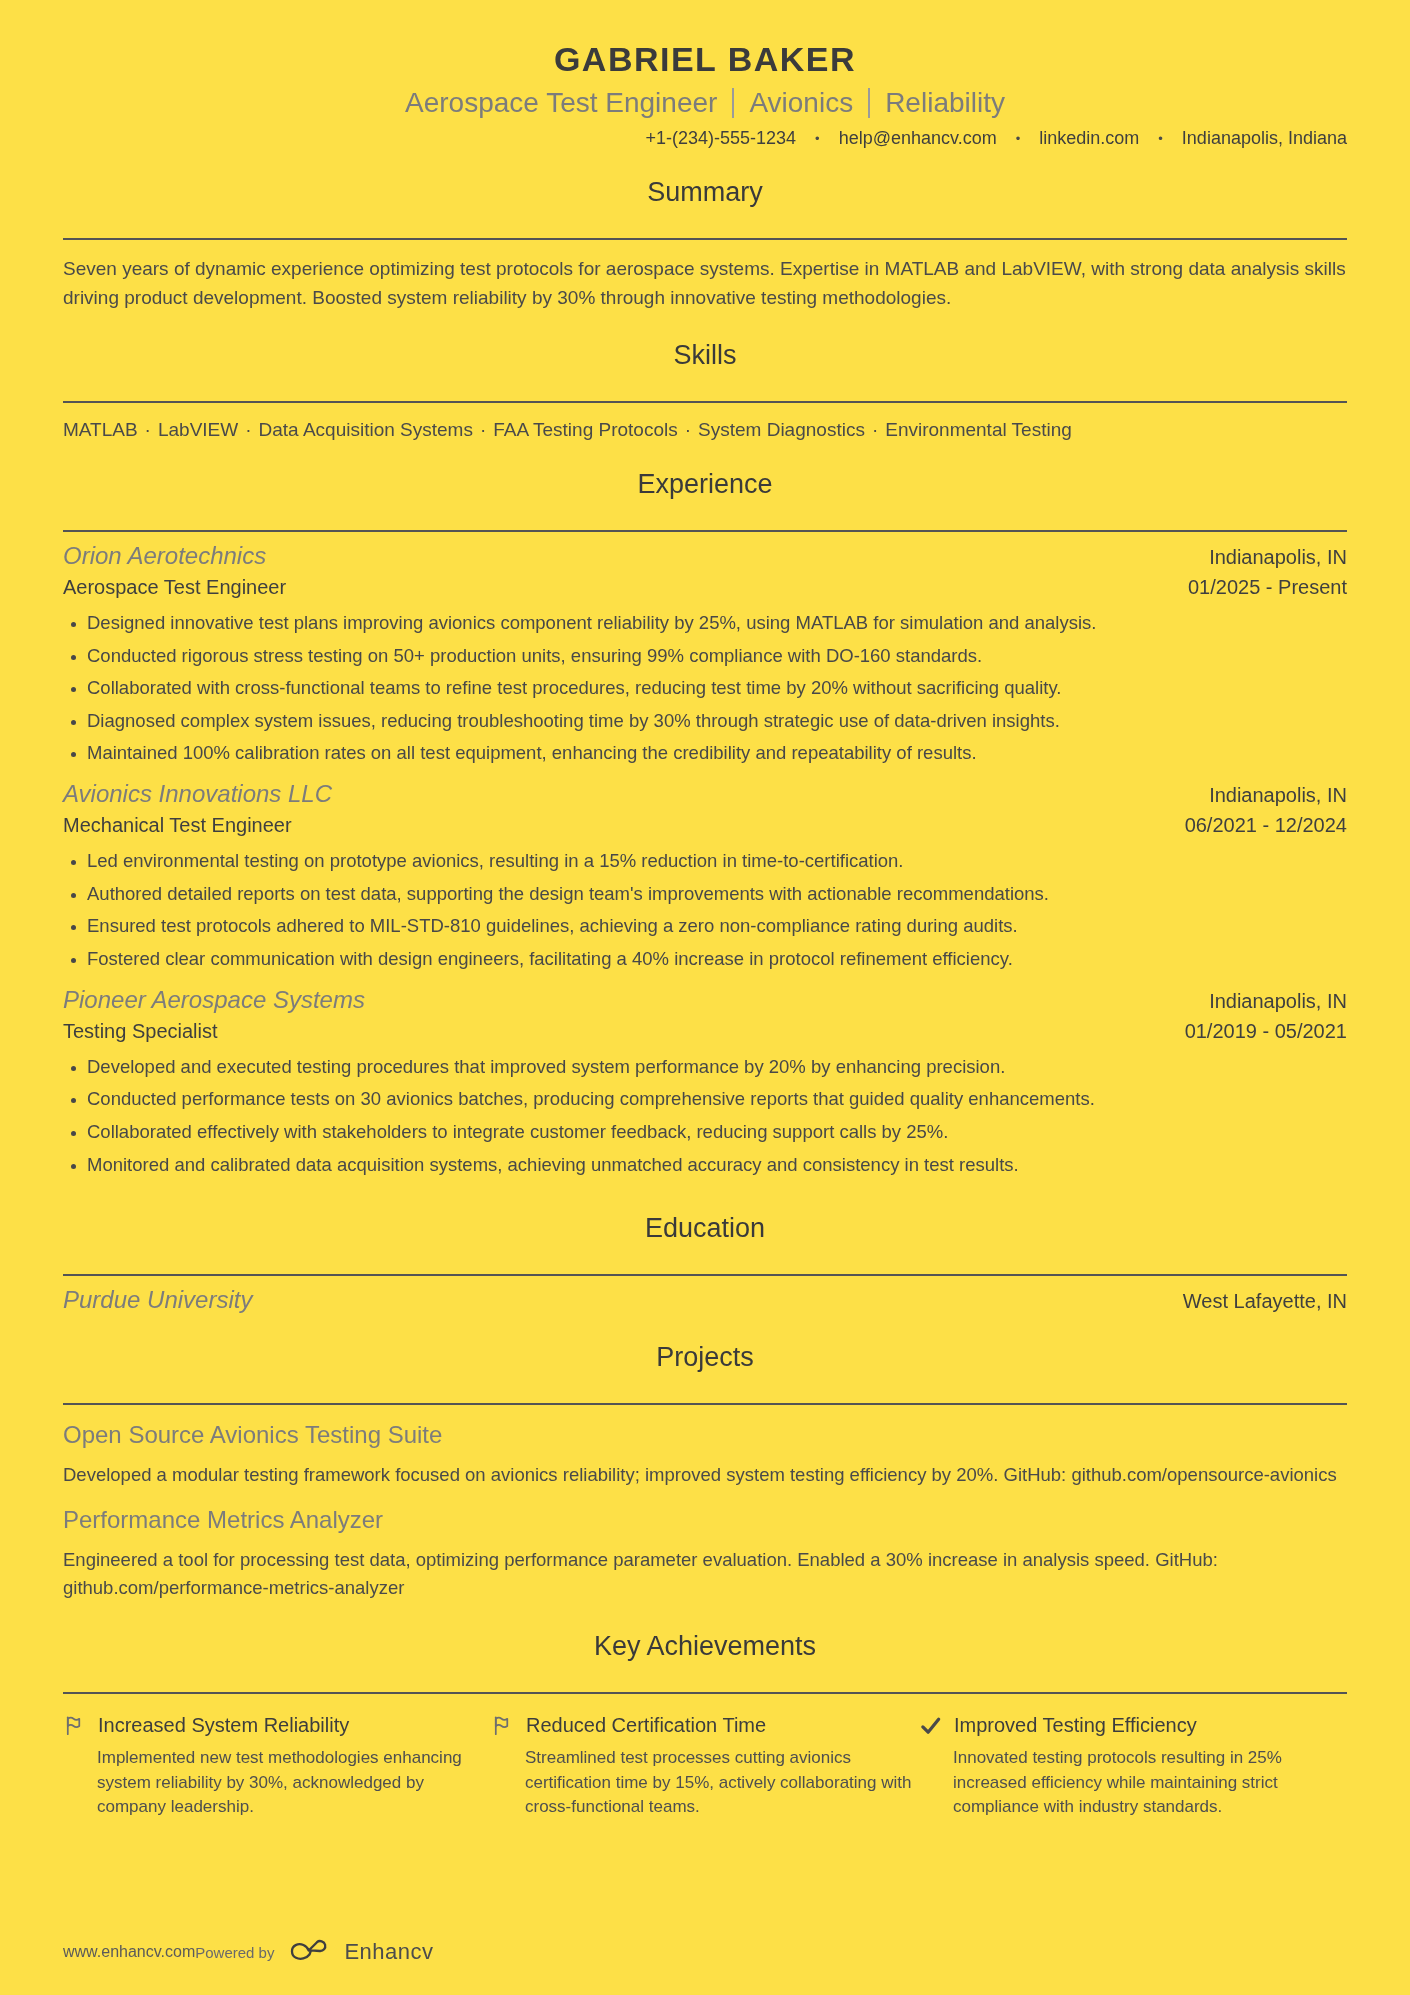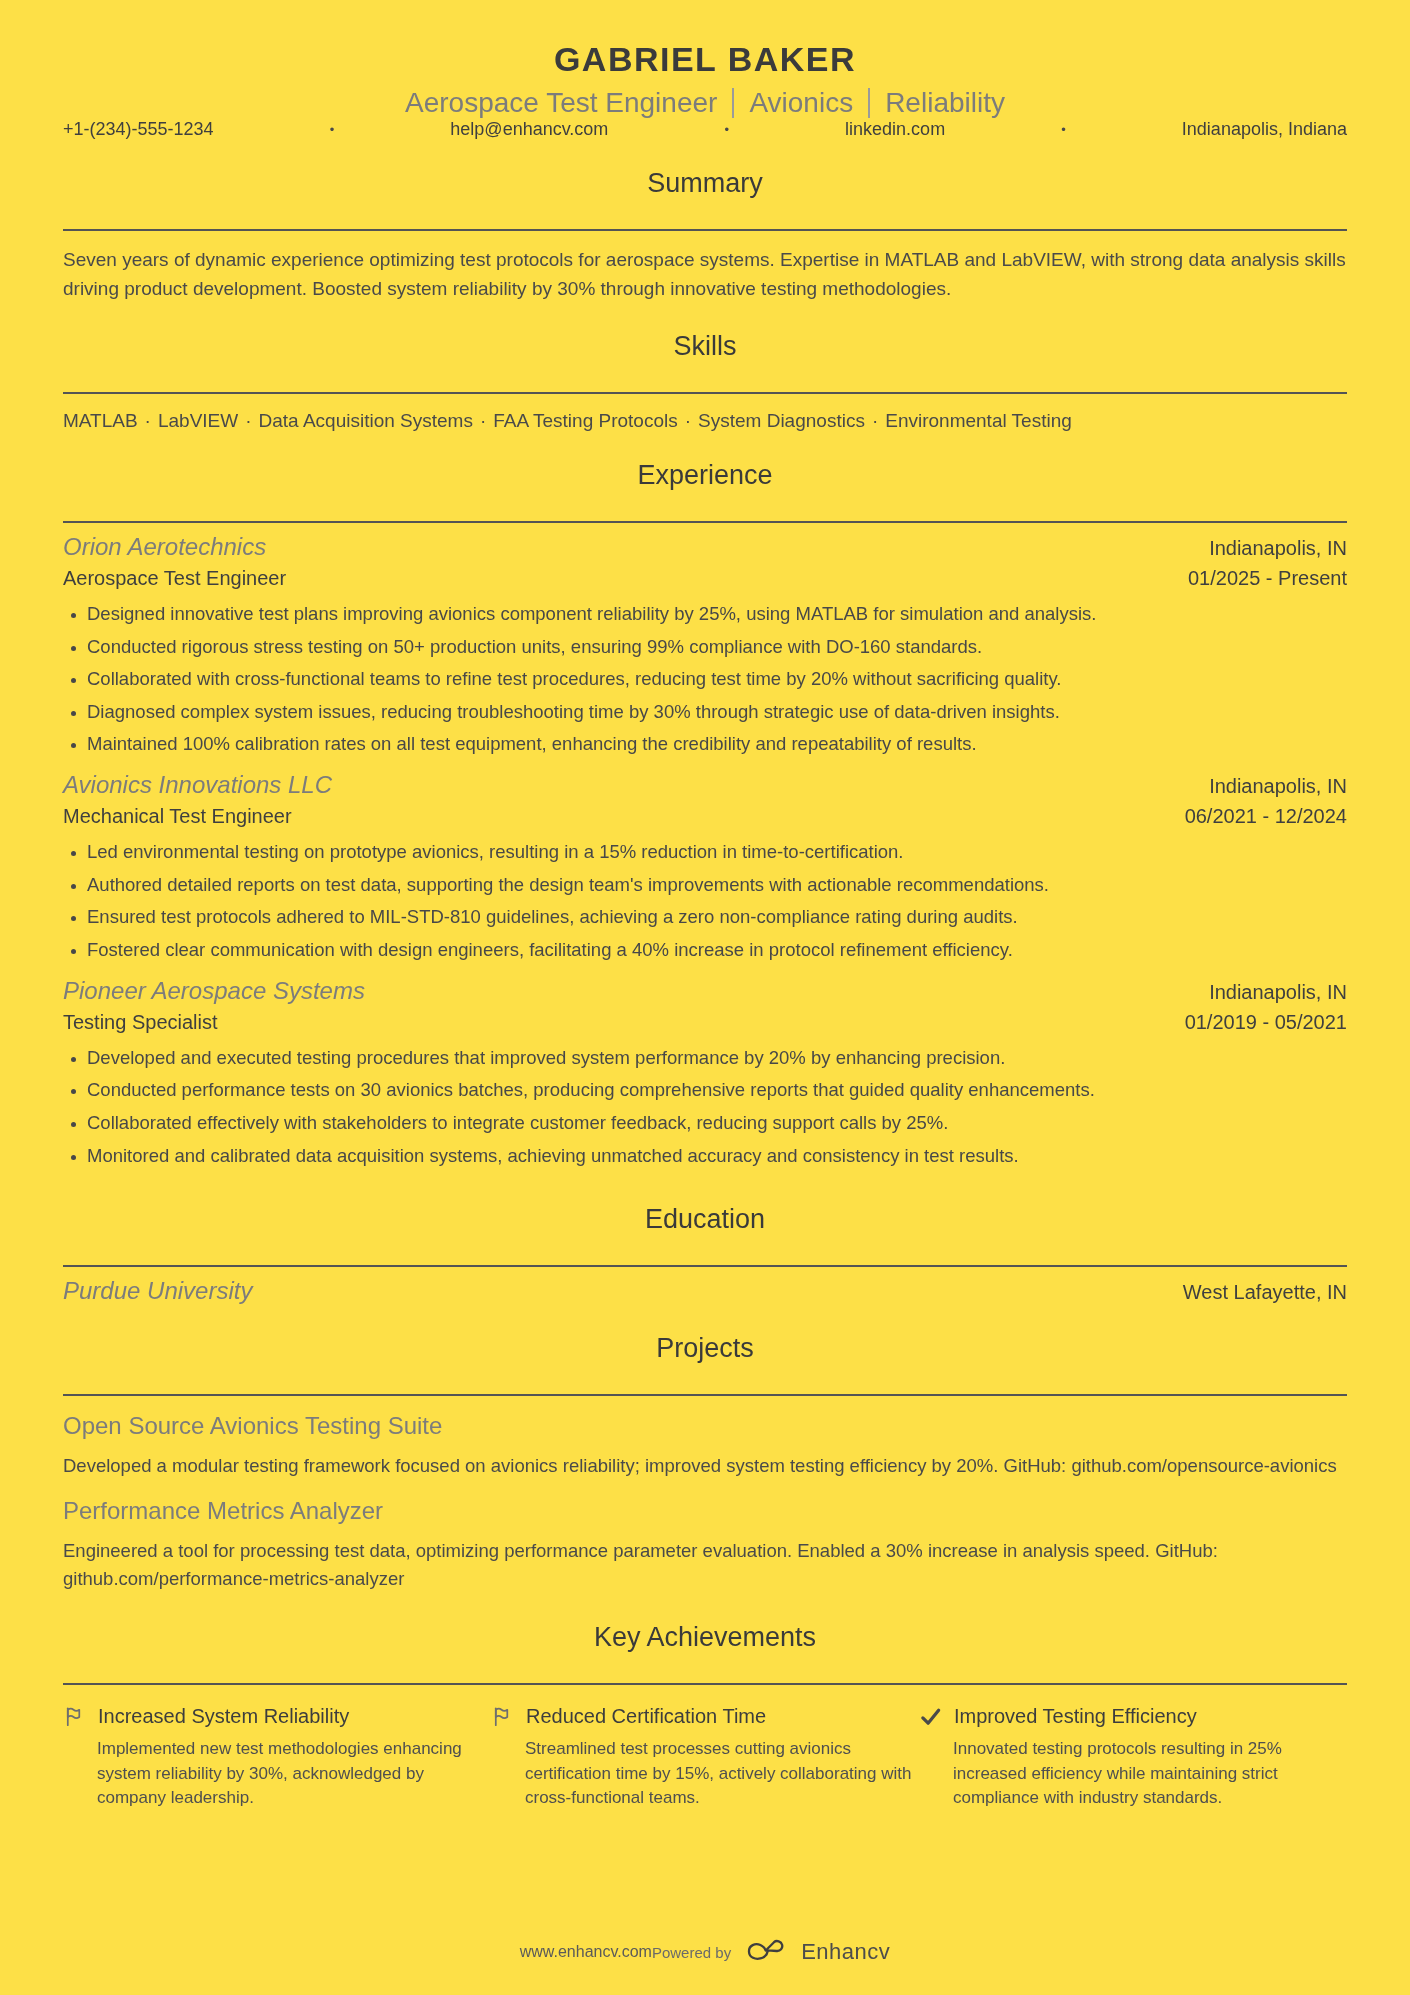--- a/index.html
+++ b/index.html
@@ -32,24 +32,25 @@
     display: flex;
     justify-content: center;
     align-items: center;
     gap: 15px;
     font-size: 28px;
     color: #7c7c7c;
     font-weight: 400;
   }
   .pipe { width: 2px; height: 30px; background: #9b9b9b; }
   .contact {
-    display: flex;
-    justify-content: space-between;
+    margin-top: 9px;
+    display: flex;
+    justify-content: flex-end;
     align-items: center;
-    gap: 11px;
+    gap: 19px;
     font-size: 18px;
     color: #3f3f3f;
   }
   .contact .dot { font-size: 13px; color: #4a4a4a; }
 
   
   section { margin-top: 28px; }
   h2 {
     margin: 0;
     font-size: 27px;
@@ -120,21 +121,21 @@
     padding-left: 34px;
     font-size: 17px;
     line-height: 1.45;
     color: #4f4f4f;
   }
 
   
   footer {
     margin-top: auto;
     display: flex;
-    justify-content: center;
+    justify-content: flex-start;
     align-items: center;
   }
   .site { font-size: 16px; color: #5a5a5a; }
   .brand-area { display: flex; align-items: center; gap: 12px; }
   .powered { font-size: 15px; color: #6a6a6a; }
   .brand-logo { display: inline-flex; }
   .brand-name {
     font-size: 22px;
     color: #4c4c4c;
     letter-spacing: 0.5px;

